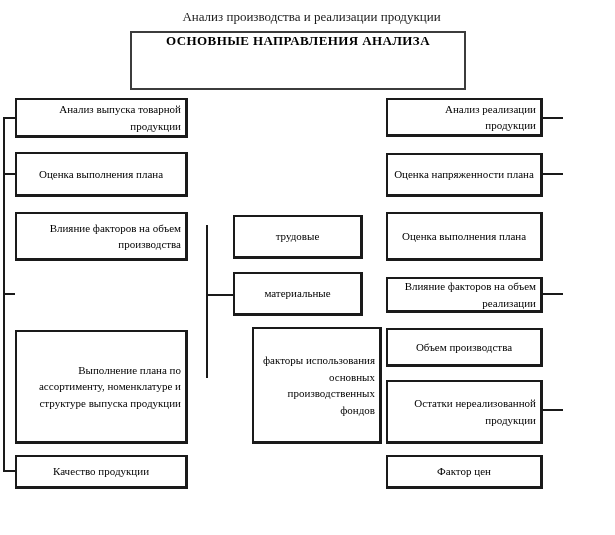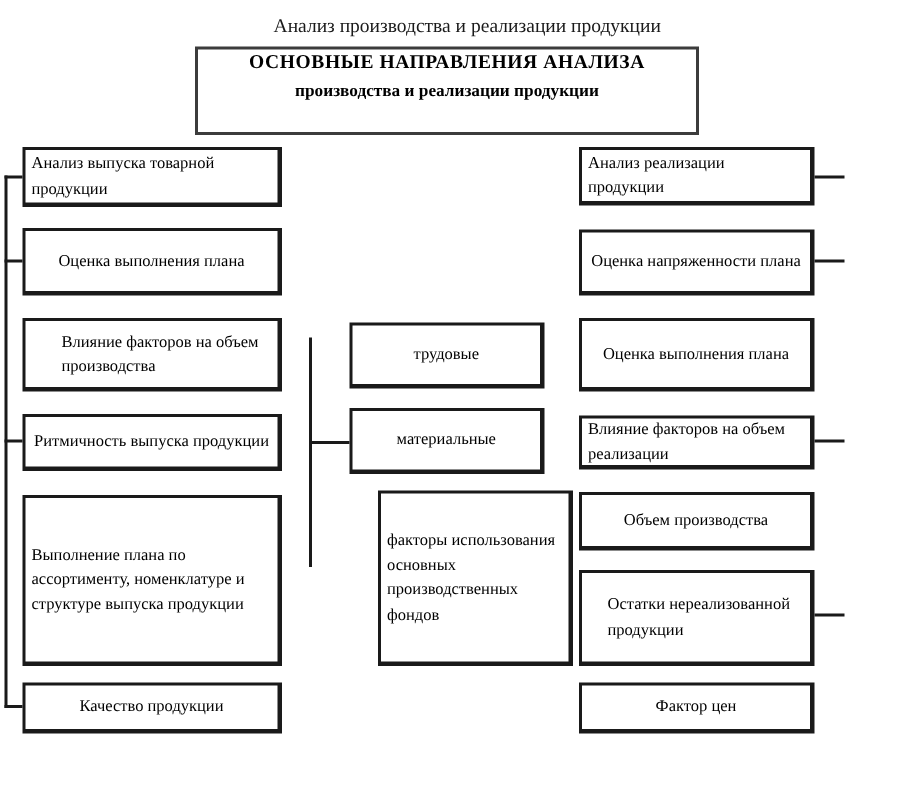--- a/index.html
+++ b/index.html
@@ -20,21 +20,21 @@
     box-sizing: border-box; border: 2px solid #3c3c3c;
     display: flex; flex-direction: column; align-items: center; justify-content: flex-start;
     gap: 6px; background: #ffffff;
   }
   .main-box .l1 { font-size: 13px; font-weight: bold; letter-spacing: 0.4px; }
   .main-box .l2 { font-size: 11.5px; font-weight: bold; }
   .node {
     position: absolute; box-sizing: border-box; background: #ffffff;
     border: solid #1a1a1a; border-width: 2px 3px 3px 2px;
     display: flex; align-items: center; justify-content: center;
-    text-align: left; font-size: 11px; line-height: 1.5; padding: 2px 4px;
+    text-align: right; font-size: 11px; line-height: 1.5; padding: 2px 4px;
   }
   
   .L { left: 15px; width: 173px; }
   .L1 { top: 98px;  height: 40px; }
   .L2 { top: 152px; height: 45px; }
   .L3 { top: 212px; height: 49px; padding-left: 24px; }
   .L4 { top: 276px; height: 38px; }
   .L5 { top: 330px; height: 114px; }
   .L6 { top: 455px; height: 34px; }
   
@@ -67,27 +67,25 @@
 </style>
 </head>
 <body>
 
 <div id="page">
 
   <div class="caption">Анализ производства и реализации продукции</div>
 
   <div class="main-box">
     <div class="l1">ОСНОВНЫЕ НАПРАВЛЕНИЯ АНАЛИЗА</div>
-    <div class="l2">производства и реализации продукции</div>
   </div>
 
   <div class="node L L1">Анализ выпуска товарной продукции</div>
   <div class="node L L2">Оценка выполнения плана</div>
   <div class="node L L3">Влияние факторов на объем производства</div>
-  <div class="node L L4">Ритмичность выпуска продукции</div>
   <div class="node L L5">Выполнение плана по ассортименту, номенклатуре и структуре выпуска продукции</div>
   <div class="node L L6">Качество продукции</div>
 
   <div class="node M M1">трудовые</div>
   <div class="node M M2">материальные</div>
   <div class="node M M3">факторы использования основных производственных фондов</div>
 
   <div class="node R R1">Анализ реализации продукции</div>
   <div class="node R R2">Оценка напряженности плана</div>
   <div class="node R R3">Оценка выполнения плана</div>

